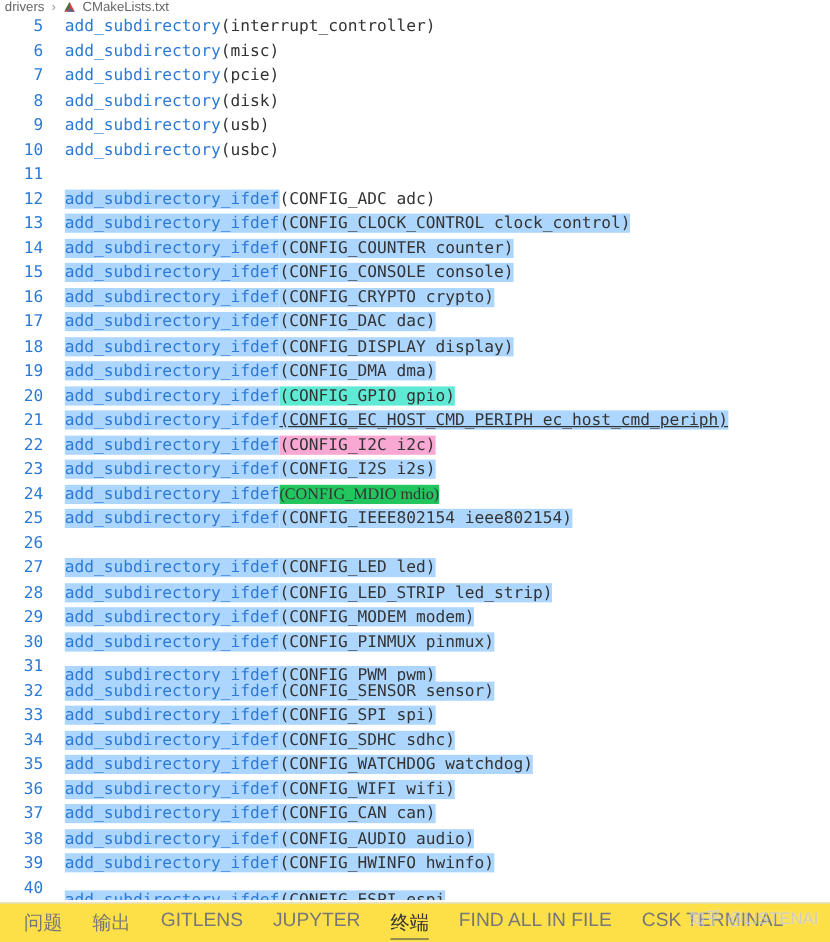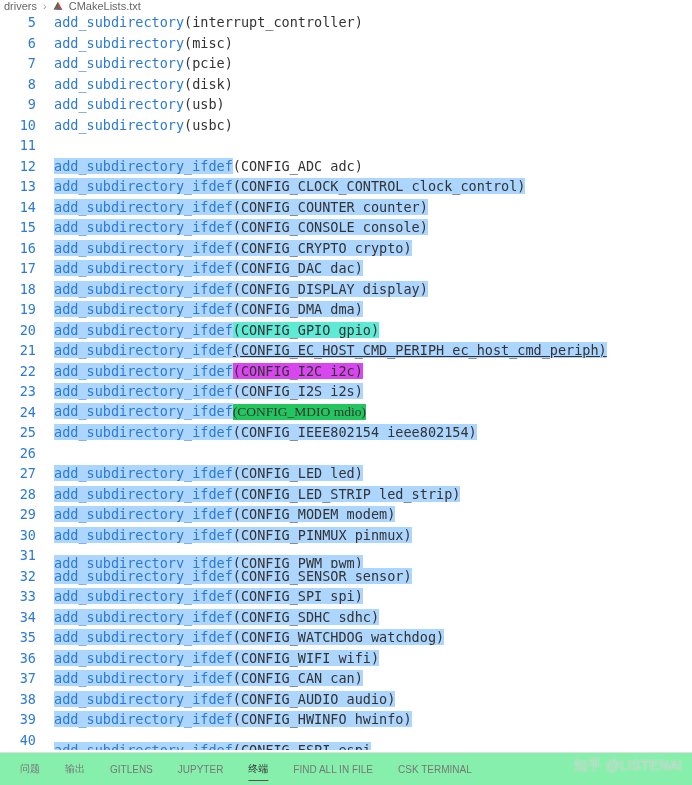--- a/index.html
+++ b/index.html
@@ -65,25 +65,25 @@
       background: #add6ff;
     }
     .panel-tabs {
       position: absolute;
       bottom: 0;
       left: 0;
       right: 0;
       height: 33px;
       border-top: 1px solid #e0e0e0;
       display: flex;
-      align-items: center;
-      font-size: 10px;
+      align-items: flex-start;
+      font-size: 16px;
       color: #666;
       font-family: -apple-system, "Segoe UI", sans-serif;
-      background: #86efac;
+      background: #fde047;
       padding-left: 10px;
       gap: 5px;
     }
     .panel-tab {
       padding: 6px 10px;
       cursor: pointer;
       color: #777;
     }
     .panel-tab.active {
       color: #333;
@@ -129,21 +129,21 @@
     <div class="line"><div class="gutter">12</div><div class="code"><span class="sel-fn" style="background: rgb(173, 214, 255); color: rgb(44, 122, 214);">add_subdirectory_ifdef</span><span class="paren">(CONFIG_ADC adc)</span></div></div>
     <div class="line"><div class="gutter">13</div><div class="code"><span class="sel-bg fn" style="background: rgb(173, 214, 255); color: rgb(44, 122, 214);">add_subdirectory_ifdef</span><span class="sel-bg paren" style="background: rgb(173, 214, 255);">(CONFIG_CLOCK_CONTROL clock_control)</span></div></div>
     <div class="line"><div class="gutter">14</div><div class="code"><span class="sel-bg fn" style="background: rgb(173, 214, 255); color: rgb(44, 122, 214);">add_subdirectory_ifdef</span><span class="sel-bg paren" style="background: rgb(173, 214, 255);">(CONFIG_COUNTER counter)</span></div></div>
     <div class="line"><div class="gutter">15</div><div class="code"><span class="sel-bg fn" style="background: rgb(173, 214, 255); color: rgb(44, 122, 214);">add_subdirectory_ifdef</span><span class="sel-bg paren" style="background: rgb(173, 214, 255);">(CONFIG_CONSOLE console)</span></div></div>
     <div class="line"><div class="gutter">16</div><div class="code"><span class="sel-bg fn" style="background: rgb(173, 214, 255); color: rgb(44, 122, 214);">add_subdirectory_ifdef</span><span class="sel-bg paren" style="background: rgb(173, 214, 255);">(CONFIG_CRYPTO crypto)</span></div></div>
     <div class="line"><div class="gutter">17</div><div class="code"><span class="sel-bg fn" style="background: rgb(173, 214, 255); color: rgb(44, 122, 214);">add_subdirectory_ifdef</span><span class="sel-bg paren" style="background: rgb(173, 214, 255);">(CONFIG_DAC dac)</span></div></div>
     <div class="line"><div class="gutter">18</div><div class="code"><span class="sel-bg fn" style="background: rgb(173, 214, 255); color: rgb(44, 122, 214);">add_subdirectory_ifdef</span><span class="sel-bg paren" style="background: rgb(173, 214, 255);">(CONFIG_DISPLAY display)</span></div></div>
     <div class="line"><div class="gutter">19</div><div class="code"><span class="sel-bg fn" style="background: rgb(173, 214, 255); color: rgb(44, 122, 214);">add_subdirectory_ifdef</span><span class="sel-bg paren" style="background: rgb(173, 214, 255);">(CONFIG_DMA dma)</span></div></div>
     <div class="line"><div class="gutter">20</div><div class="code"><span class="sel-bg fn" style="background: rgb(173, 214, 255); color: rgb(44, 122, 214);">add_subdirectory_ifdef</span><span class="sel-bg paren" style="background: #5eead4;">(CONFIG_GPIO gpio)</span></div></div>
     <div class="line"><div class="gutter">21</div><div class="code"><span class="sel-bg fn" style="background: rgb(173, 214, 255); color: rgb(44, 122, 214);">add_subdirectory_ifdef</span><span class="sel-bg paren" style="background: rgb(173, 214, 255); text-decoration: underline;">(CONFIG_EC_HOST_CMD_PERIPH ec_host_cmd_periph)</span></div></div>
-    <div class="line"><div class="gutter">22</div><div class="code"><span class="sel-bg fn" style="background: rgb(173, 214, 255); color: rgb(44, 122, 214);">add_subdirectory_ifdef</span><span class="sel-bg paren" style="background: #d946ef;">(CONFIG_I2C i2c)</span></div></div>
+    <div class="line"><div class="gutter">22</div><div class="code"><span class="sel-bg fn" style="background: rgb(173, 214, 255); color: rgb(44, 122, 214);">add_subdirectory_ifdef</span><span class="sel-bg paren" style="background: #f9a8d4;">(CONFIG_I2C i2c)</span></div></div>
     <div class="line"><div class="gutter">23</div><div class="code"><span class="sel-bg fn" style="background: rgb(173, 214, 255); color: rgb(44, 122, 214);">add_subdirectory_ifdef</span><span class="sel-bg paren" style="background: rgb(173, 214, 255);">(CONFIG_I2S i2s)</span></div></div>
     <div class="line"><div class="gutter">24</div><div class="code"><span class="sel-bg fn" style="background: rgb(173, 214, 255); color: rgb(44, 122, 214);">add_subdirectory_ifdef</span><span class="sel-bg paren" style="background: #22c55e; font-family: Liberation Serif, serif;">(CONFIG_MDIO mdio)</span></div></div>
     <div class="line"><div class="gutter">25</div><div class="code"><span class="sel-bg fn" style="background: rgb(173, 214, 255); color: rgb(44, 122, 214);">add_subdirectory_ifdef</span><span class="sel-bg paren" style="background: rgb(173, 214, 255);">(CONFIG_IEEE802154 ieee802154)</span></div></div>
     <div class="line"><div class="gutter">26</div></div>
     <div class="line"><div class="gutter">27</div><div class="code"><span class="sel-bg fn" style="background: rgb(173, 214, 255); color: rgb(44, 122, 214);">add_subdirectory_ifdef</span><span class="sel-bg paren" style="background: rgb(173, 214, 255);">(CONFIG_LED led)</span></div></div>
     <div class="line"><div class="gutter">28</div><div class="code"><span class="sel-bg fn" style="background: rgb(173, 214, 255); color: rgb(44, 122, 214);">add_subdirectory_ifdef</span><span class="sel-bg paren" style="background: rgb(173, 214, 255);">(CONFIG_LED_STRIP led_strip)</span></div></div>
     <div class="line"><div class="gutter">29</div><div class="code"><span class="sel-bg fn" style="background: rgb(173, 214, 255); color: rgb(44, 122, 214);">add_subdirectory_ifdef</span><span class="sel-bg paren" style="background: rgb(173, 214, 255);">(CONFIG_MODEM modem)</span></div></div>
     <div class="line"><div class="gutter">30</div><div class="code"><span class="sel-bg fn" style="background: rgb(173, 214, 255); color: rgb(44, 122, 214);">add_subdirectory_ifdef</span><span class="sel-bg paren" style="background: rgb(173, 214, 255);">(CONFIG_PINMUX pinmux)</span></div></div>
     <div class="line"><div class="gutter">31</div><div class="code"><span class="sel-bg fn" style="background: rgb(173, 214, 255); color: rgb(44, 122, 214);">add_subdirectory_ifdef</span><span class="sel-bg paren" style="background: rgb(173, 214, 255); margin-top: 16px;">(CONFIG_PWM pwm)</span></div></div>
     <div class="line"><div class="gutter">32</div><div class="code"><span class="sel-bg fn" style="background: rgb(173, 214, 255); color: rgb(44, 122, 214);">add_subdirectory_ifdef</span><span class="sel-bg paren" style="background: rgb(173, 214, 255);">(CONFIG_SENSOR sensor)</span></div></div>

